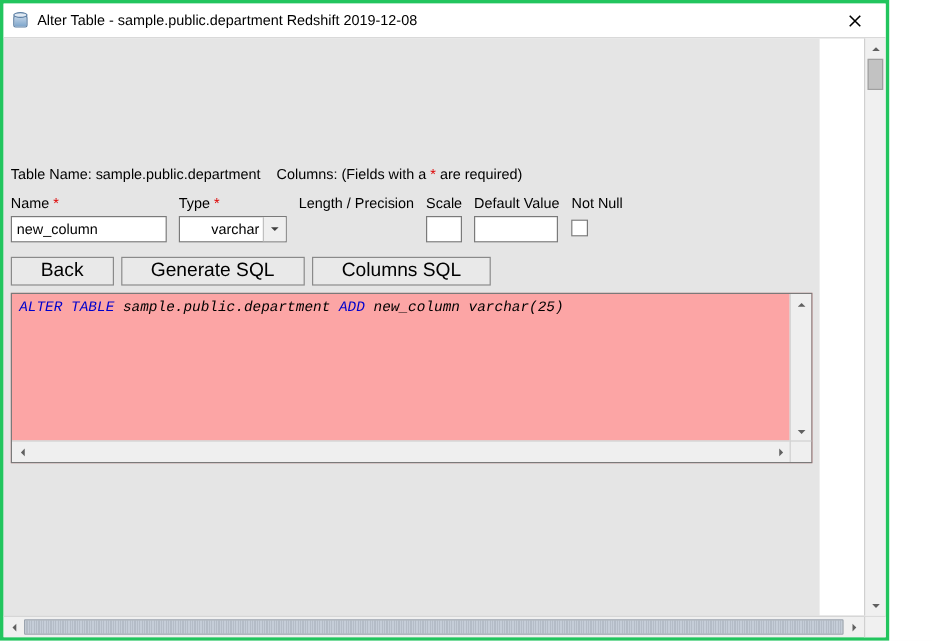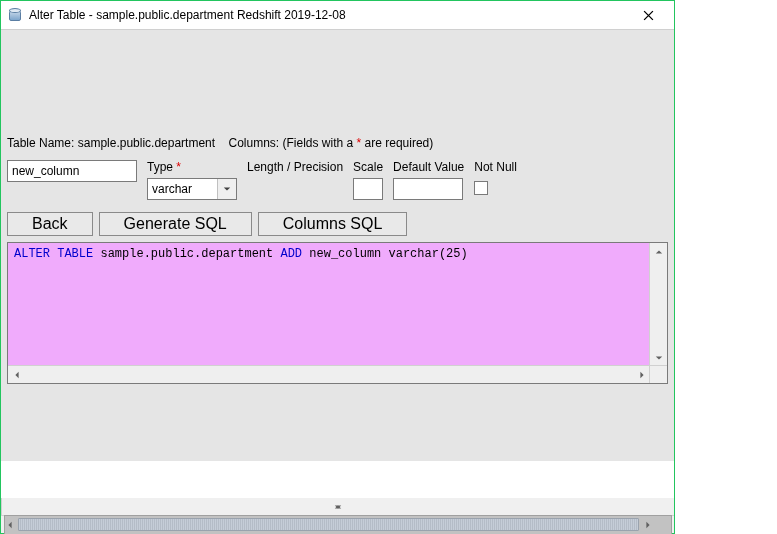--- a/index.html
+++ b/index.html
@@ -7,23 +7,23 @@
     padding: 0;
     width: 777px;
     height: 534px;
     font-family: "Segoe UI", Tahoma, Arial, sans-serif;
     font-size: 12px;
     color: #000;
     background: #fff;
     overflow: hidden;
   }
   .window {
-    width: 675px;
+    width: 741px;
     height: 534px;
-    border: 1px solid #22c55e;
+    border: 3px solid #22c55e;
     box-sizing: border-box;
     display: flex;
     flex-direction: column;
     background: #fff;
   }
   .titlebar {
     flex: 0 0 28px;
     display: flex;
     align-items: center;
     padding: 0 6px 0 6px;
@@ -73,21 +73,21 @@
 
   .body {
     flex: 1 1 auto;
     position: relative;
     display: flex;
     flex-direction: column;
   }
   .content-host {
     flex: 1 1 auto;
     display: flex;
-    flex-direction: column;
+    flex-direction: row;
     min-height: 0;
     gap: 37px;
   }
   .content-area {
     flex: 1 1 auto;
     background: #e5e5e5;
     border-right: 0;
     padding: 6px;
     box-sizing: border-box;
     min-width: 0;
@@ -194,46 +194,47 @@
 
   .checkbox {
     width: 14px; height: 14px;
     border: 1px solid #7a7a7a;
     background: #fff;
     box-sizing: border-box;
     margin-top: 3px;
   }
 
   .w-name   { width: 130px; }
-  .w-type   { width: 90px; }
+  .w-type   { width: 90px; text-align: center; }
   .w-len    { width: 100px; }
   .w-scale  { width: 30px; }
   .w-def    { width: 70px; }
 
   .buttons-row {
     display: flex; gap: 6px; margin-bottom: 6px;
   }
   .btn {
     height: 24px;
     padding: 0 24px;
     font-family: inherit;
     font-size: 16px;
     background: #e9e9e9;
     border: 1px solid #8a8a8a;
     cursor: default;
     line-height: 22px;
   }
 
   .sql-area {
     position: relative;
-    background: #f0abfc;
+    background: #fca5a5;
     border: 1px solid #7a7a7a;
     height: 140px;
     display: flex;
     flex-direction: column;
+    font-style: italic;
   }
   .sql-content {
     flex: 1 1 auto;
     padding: 4px 6px;
     font-family: "Courier New", monospace;
     font-size: 12px;
     white-space: pre;
     overflow: hidden;
     margin-right: 17px;
   }
@@ -298,20 +299,24 @@
           <span class="columns-label">
             <span>Columns: (Fields with a</span>
             <span class="ast"> * </span>
             <span>are required)</span>
           </span>
         </div>
 
         <div class="fields-row">
 
           <div class="field">
+            <label>
+              <span>Name</span>
+              <span class="ast"> *</span>
+            </label>
             <input class="textbox w-name" value="new_column" style="">
           </div>
 
           <div class="field">
             <label>
               <span>Type</span>
               <span class="ast"> *</span>
             </label>
             <span class="select-wrap">
               <input class="textbox selectbox w-type" readonly="" value="varchar" style="">

